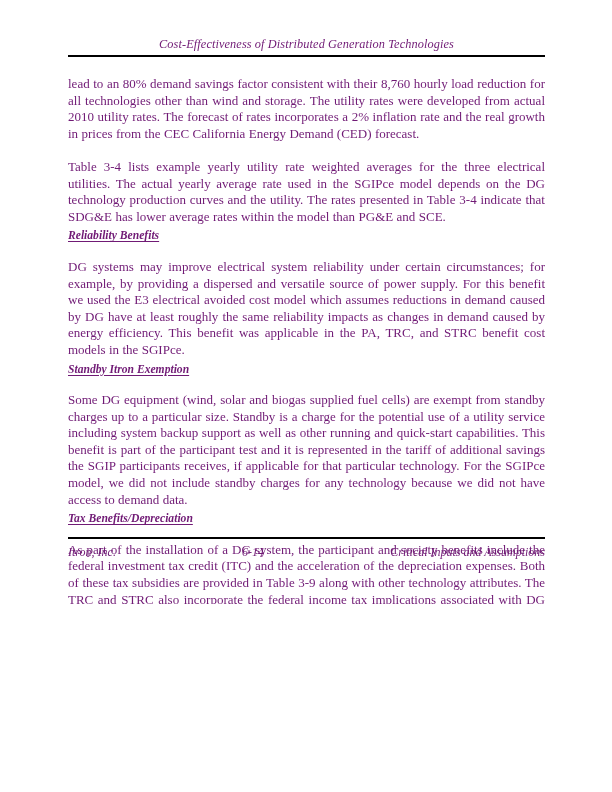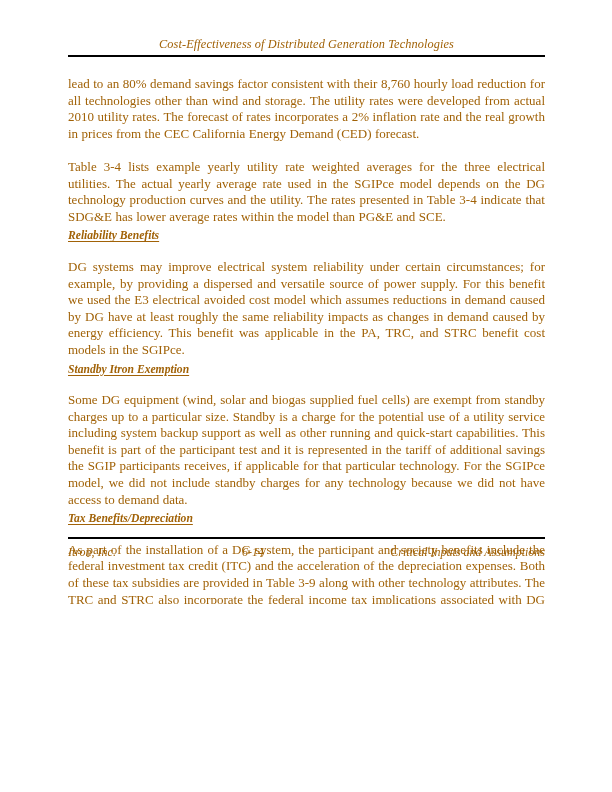--- a/index.html
+++ b/index.html
@@ -8,21 +8,21 @@
     padding: 0;
     background: #ffffff;
   }
   .page {
     position: relative;
     width: 612px;
     height: 604px;
     background: #ffffff;
     overflow: hidden;
     font-family: "Liberation Serif", "DejaVu Serif", serif;
-    color: #a16207;
+    color: #701a75;
     box-sizing: border-box;
   }
 
   
   .running-header {
     position: absolute;
     left: 68px;
     top: 36px;
     width: 477px;
   }

